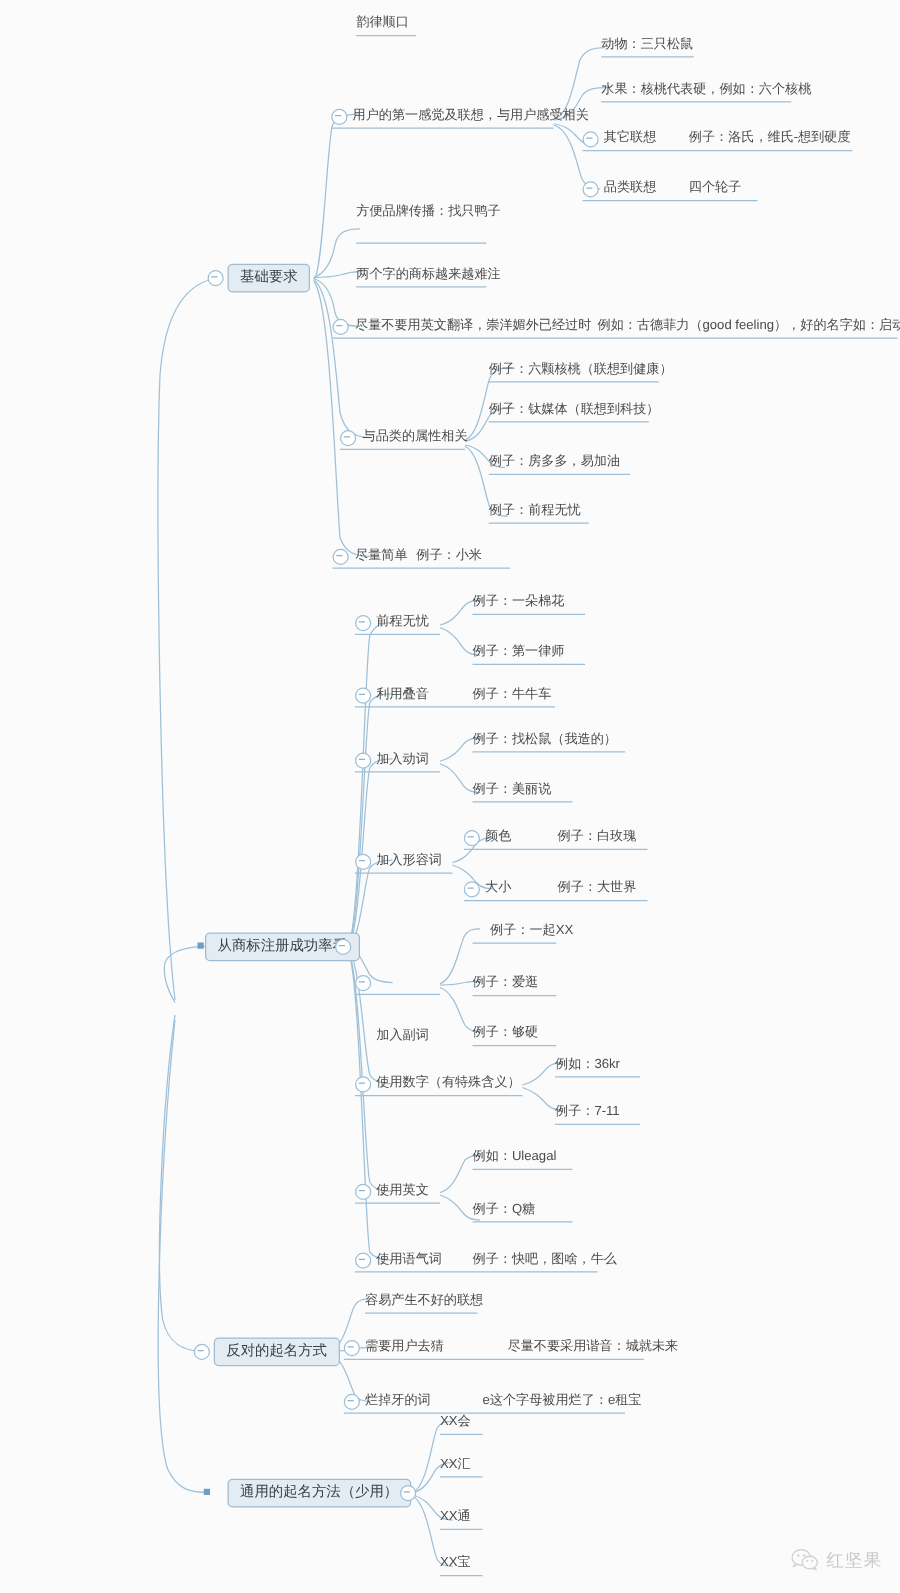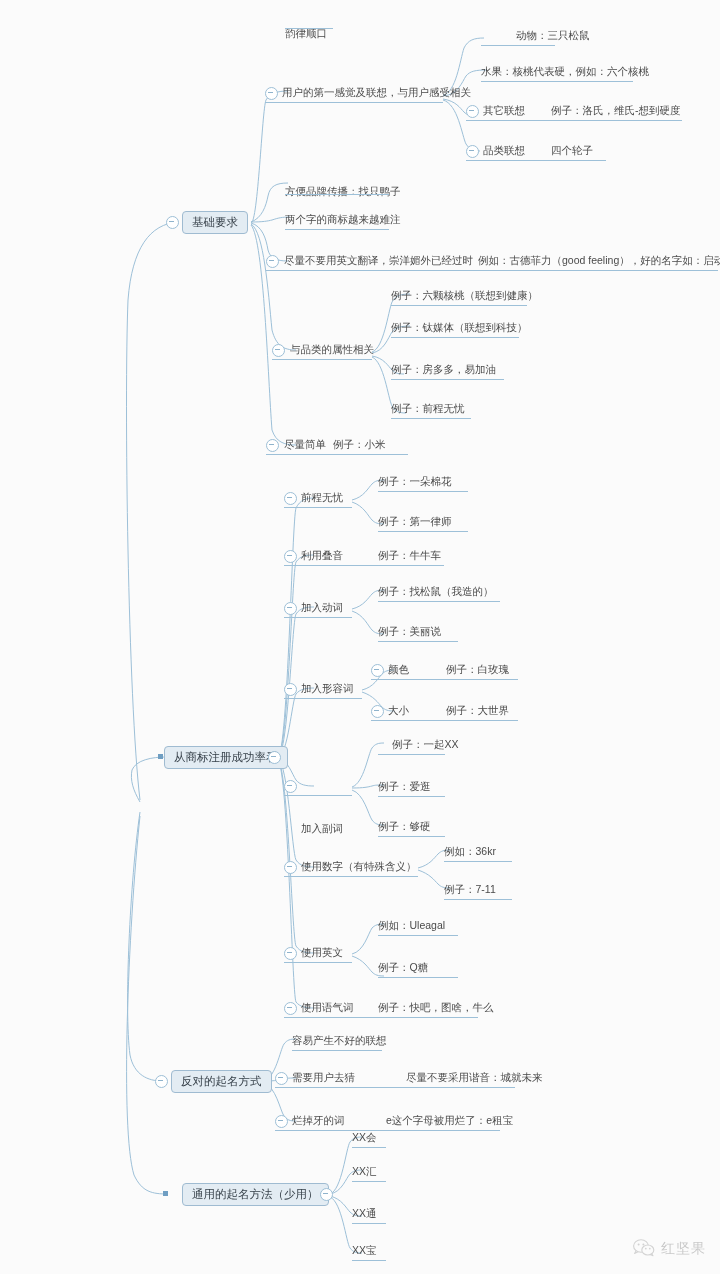--- a/index.html
+++ b/index.html
@@ -160,44 +160,44 @@
       <path d="M330,1194 C342,1192 346,1178 350,1174 C353,1171 356,1170 362,1170"></path>
       <path d="M330,1196 C342,1199 346,1208 350,1212 C353,1215 356,1216 362,1216"></path>
       <path d="M330,1197 C342,1202 346,1242 350,1248 C353,1252 356,1253 362,1253"></path>
     </g>
   </svg>
 
 
   <div class="toggle" style="left:166px;top:216px;"></div>
   <div class="node branch" style="left:182px;top:211px;">基础要求</div>
 
-  <div class="node leaf" style="left:285px;top:26px;text-align:center;">韵律顺口</div>
+  <div class="node leaf" style="left:285px;top:11px;text-align:center;">韵律顺口</div>
   <div class="ul" style="left:285px;top:28px;width:48px;"></div>
 
   <div class="toggle" style="left:265px;top:87px;"></div>
   <div class="node leaf" style="left:282px;top:85px;">用户的第一感觉及联想，与用户感受相关</div>
   <div class="ul" style="left:265px;top:102px;width:178px;"></div>
 
-  <div class="node leaf" style="left:481px;top:28px;margin-left:35px;">动物：三只松鼠</div>
+  <div class="node leaf" style="left:481px;top:28px;">动物：三只松鼠</div>
   <div class="ul" style="left:481px;top:45px;width:74px;"></div>
 
   <div class="node leaf" style="left:481px;top:64px;">水果：核桃代表硬，例如：六个核桃</div>
   <div class="ul" style="left:481px;top:81px;width:152px;"></div>
 
   <div class="toggle" style="left:466px;top:105px;"></div>
   <div class="node leaf" style="left:483px;top:103px;">其它联想</div>
   <div class="node leaf" style="left:551px;top:103px;">例子：洛氏，维氏-想到硬度</div>
   <div class="ul" style="left:466px;top:120px;width:216px;"></div>
 
   <div class="toggle" style="left:466px;top:145px;"></div>
   <div class="node leaf" style="left:483px;top:143px;">品类联想</div>
   <div class="node leaf" style="left:551px;top:143px;">四个轮子</div>
   <div class="ul" style="left:466px;top:160px;width:140px;"></div>
 
-  <div class="node leaf" style="left:285px;top:184px;">方便品牌传播：找只鸭子</div>
+  <div class="node leaf" style="left:285px;top:162px;">方便品牌传播：找只鸭子</div>
   <div class="ul" style="left:285px;top:194px;width:104px;"></div>
 
   <div class="node leaf" style="left:285px;top:212px;">两个字的商标越来越难注</div>
   <div class="ul" style="left:285px;top:229px;width:104px;"></div>
 
   <div class="toggle" style="left:266px;top:255px;"></div>
   <div class="node leaf" style="left:284px;top:253px;">尽量不要用英文翻译，崇洋媚外已经过时</div>
   <div class="node leaf" style="left:478px;top:253px;">例如：古德菲力（good feeling），好的名字如：启动键</div>
   <div class="ul" style="left:266px;top:270px;width:452px;"></div>
 

